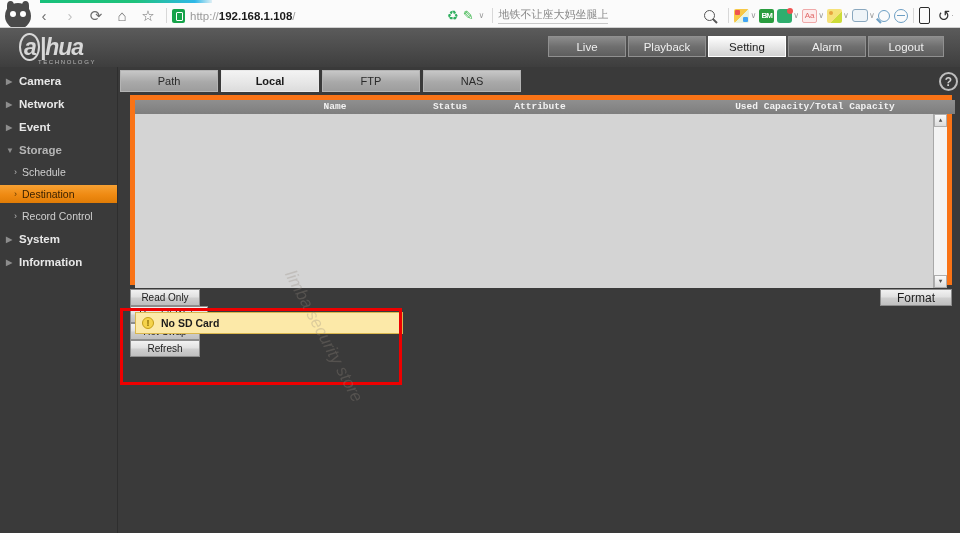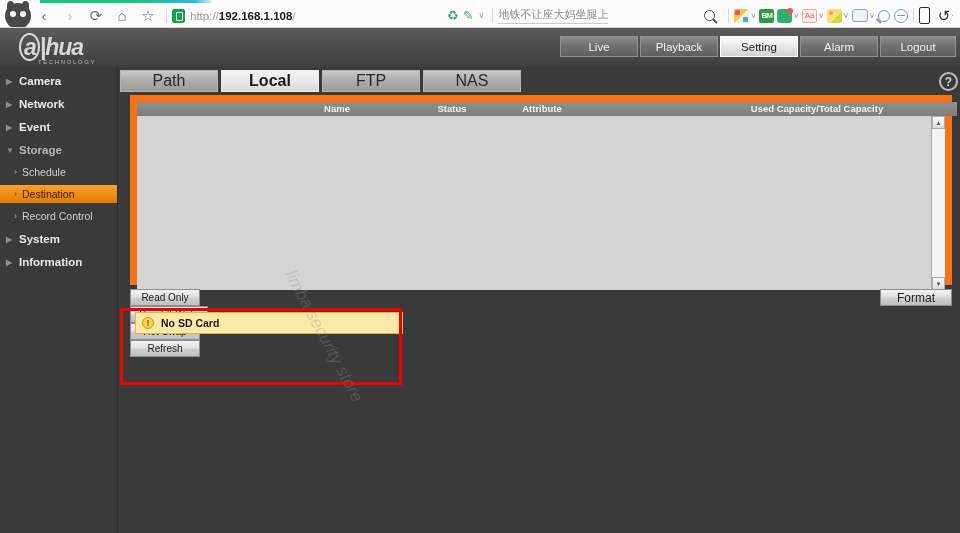--- a/index.html
+++ b/index.html
@@ -75,21 +75,21 @@
   
   #dahua-header { position:absolute; left:0; top:28px; width:960px; height:39px;
     background: linear-gradient(to bottom,#5b5b5b 0%, #4e4e4e 45%, #3e3e3e 100%); }
   #logo { position:absolute; left:8px; top:5px; }
   #logo .lt { font-size:23px; font-weight:bold; color:#d8d8d8; font-style:italic;
     letter-spacing:-1px; line-height:24px;padding-left:11px; }
   #logo .lt .pill { display:inline-block; border:2px solid #d8d8d8; border-radius:50%;
     padding:0 2px 0 3px; font-style:italic; }
   #logo .sub { font-size:6px; color:#b8b8b8; letter-spacing:1.6px; margin-left:30px; margin-top:-2px;}
 
-  #topnav { position:absolute; right:4px; top:8px; display:flex;align-items:center; }
+  #topnav { position:absolute; right:16px; top:8px; display:flex;align-items:center; }
   .topnav-tab { width:78px; height:21px; margin-right:2px;
     background: linear-gradient(to bottom,#8c8c8c 0%,#6f6f6f 50%,#5e5e5e 100%);
     color:#f0f0f0; font-size:11.5px; display:flex; align-items:center; justify-content:center;
     border:1px solid #909090; }
   .topnav-tab.active { background: linear-gradient(to bottom,#fdfdfd 0%,#e3e3e3 60%,#d2d2d2 100%);
     color:#222; border-color:#fff; }
   .topnav-tab:last-child { margin-right:0; width:76px; }
 
   
   #sidebar { position:absolute; left:0; top:67px; width:118px; height:466px; background:#3a3a3a; }
@@ -102,33 +102,33 @@
   .side-sub .chv { color:#b9b9b9; font-size:9px; margin-right:5px; }
   .side-sub.active { background:linear-gradient(to bottom,#f7a133 0%,#ef8a12 55%,#e07c06 100%);
     color:#3b2200; width:118px; }
   .side-sub.active .chv { color:#5d3800; }
   #sidebar-divider { position:absolute; left:117px; top:67px; width:1px; height:466px; background:#2e2e2e; }
 
   
   #content { position:absolute; left:118px; top:67px; width:842px; height:466px; background:#3a3a3a; }
 
   #tabstrip { position:absolute; left:2px; top:3px; display:flex; }
-  .ctab { width:98px; height:22px; margin-right:3px; font-size:16px; color:#2a2a2a;
+  .ctab { width:98px; height:22px; margin-right:3px; font-size:11px; color:#2a2a2a;
     display:flex; align-items:center; justify-content:center;
     background: linear-gradient(to bottom,#c7c7c7 0%,#a9a9a9 55%,#9d9d9d 100%);
     border:1px solid #b4b4b4; }
   .ctab.active { background: linear-gradient(to bottom,#f3f3f3 0%,#e6e6e6 60%,#dcdcdc 100%);
     font-weight:bold; color:#1a1a1a; border-color:#e9e9e9; }
 
   #help-icon { position:absolute; right:2px; top:5px; width:19px; height:19px; border-radius:50%;
     border:2px solid #bdbdbd; color:#cfcfcf; font-size:12px; font-weight:bold;
     display:flex; align-items:center; justify-content:center; overflow:hidden; }
 
   #panel { position:absolute; left:12px; top:28px; width:822px; height:190px;
-    background:#d4d4d4; border:7px solid #f97316; }
+    background:#d4d4d4; border:5px solid #f97316;font-family:Liberation Mono, monospace; }
   #table-head { position:absolute; left:0; top:0; width:820px; height:14px;
     background:linear-gradient(to bottom,#8f8f8f,#7e7e7e); }
   .th { position:absolute; top:0; height:14px; line-height:14px; font-size:9.5px;
     color:#f2f2f2; font-weight:bold; text-align:center; }
   #table-body { position:absolute; left:0; top:14px; width:806px; height:174px; background:#d4d4d4; }
 
   #vscroll { position:absolute; right:0; top:14px; width:14px; height:174px;
     background:#efefef; border-left:1px solid #a8a8a8; }
   .scroll-arrow { width:13px; height:13px; background:linear-gradient(to bottom,#fafafa,#dcdcdc);
     border:1px solid #aeaeae; display:flex; align-items:center; justify-content:center;

